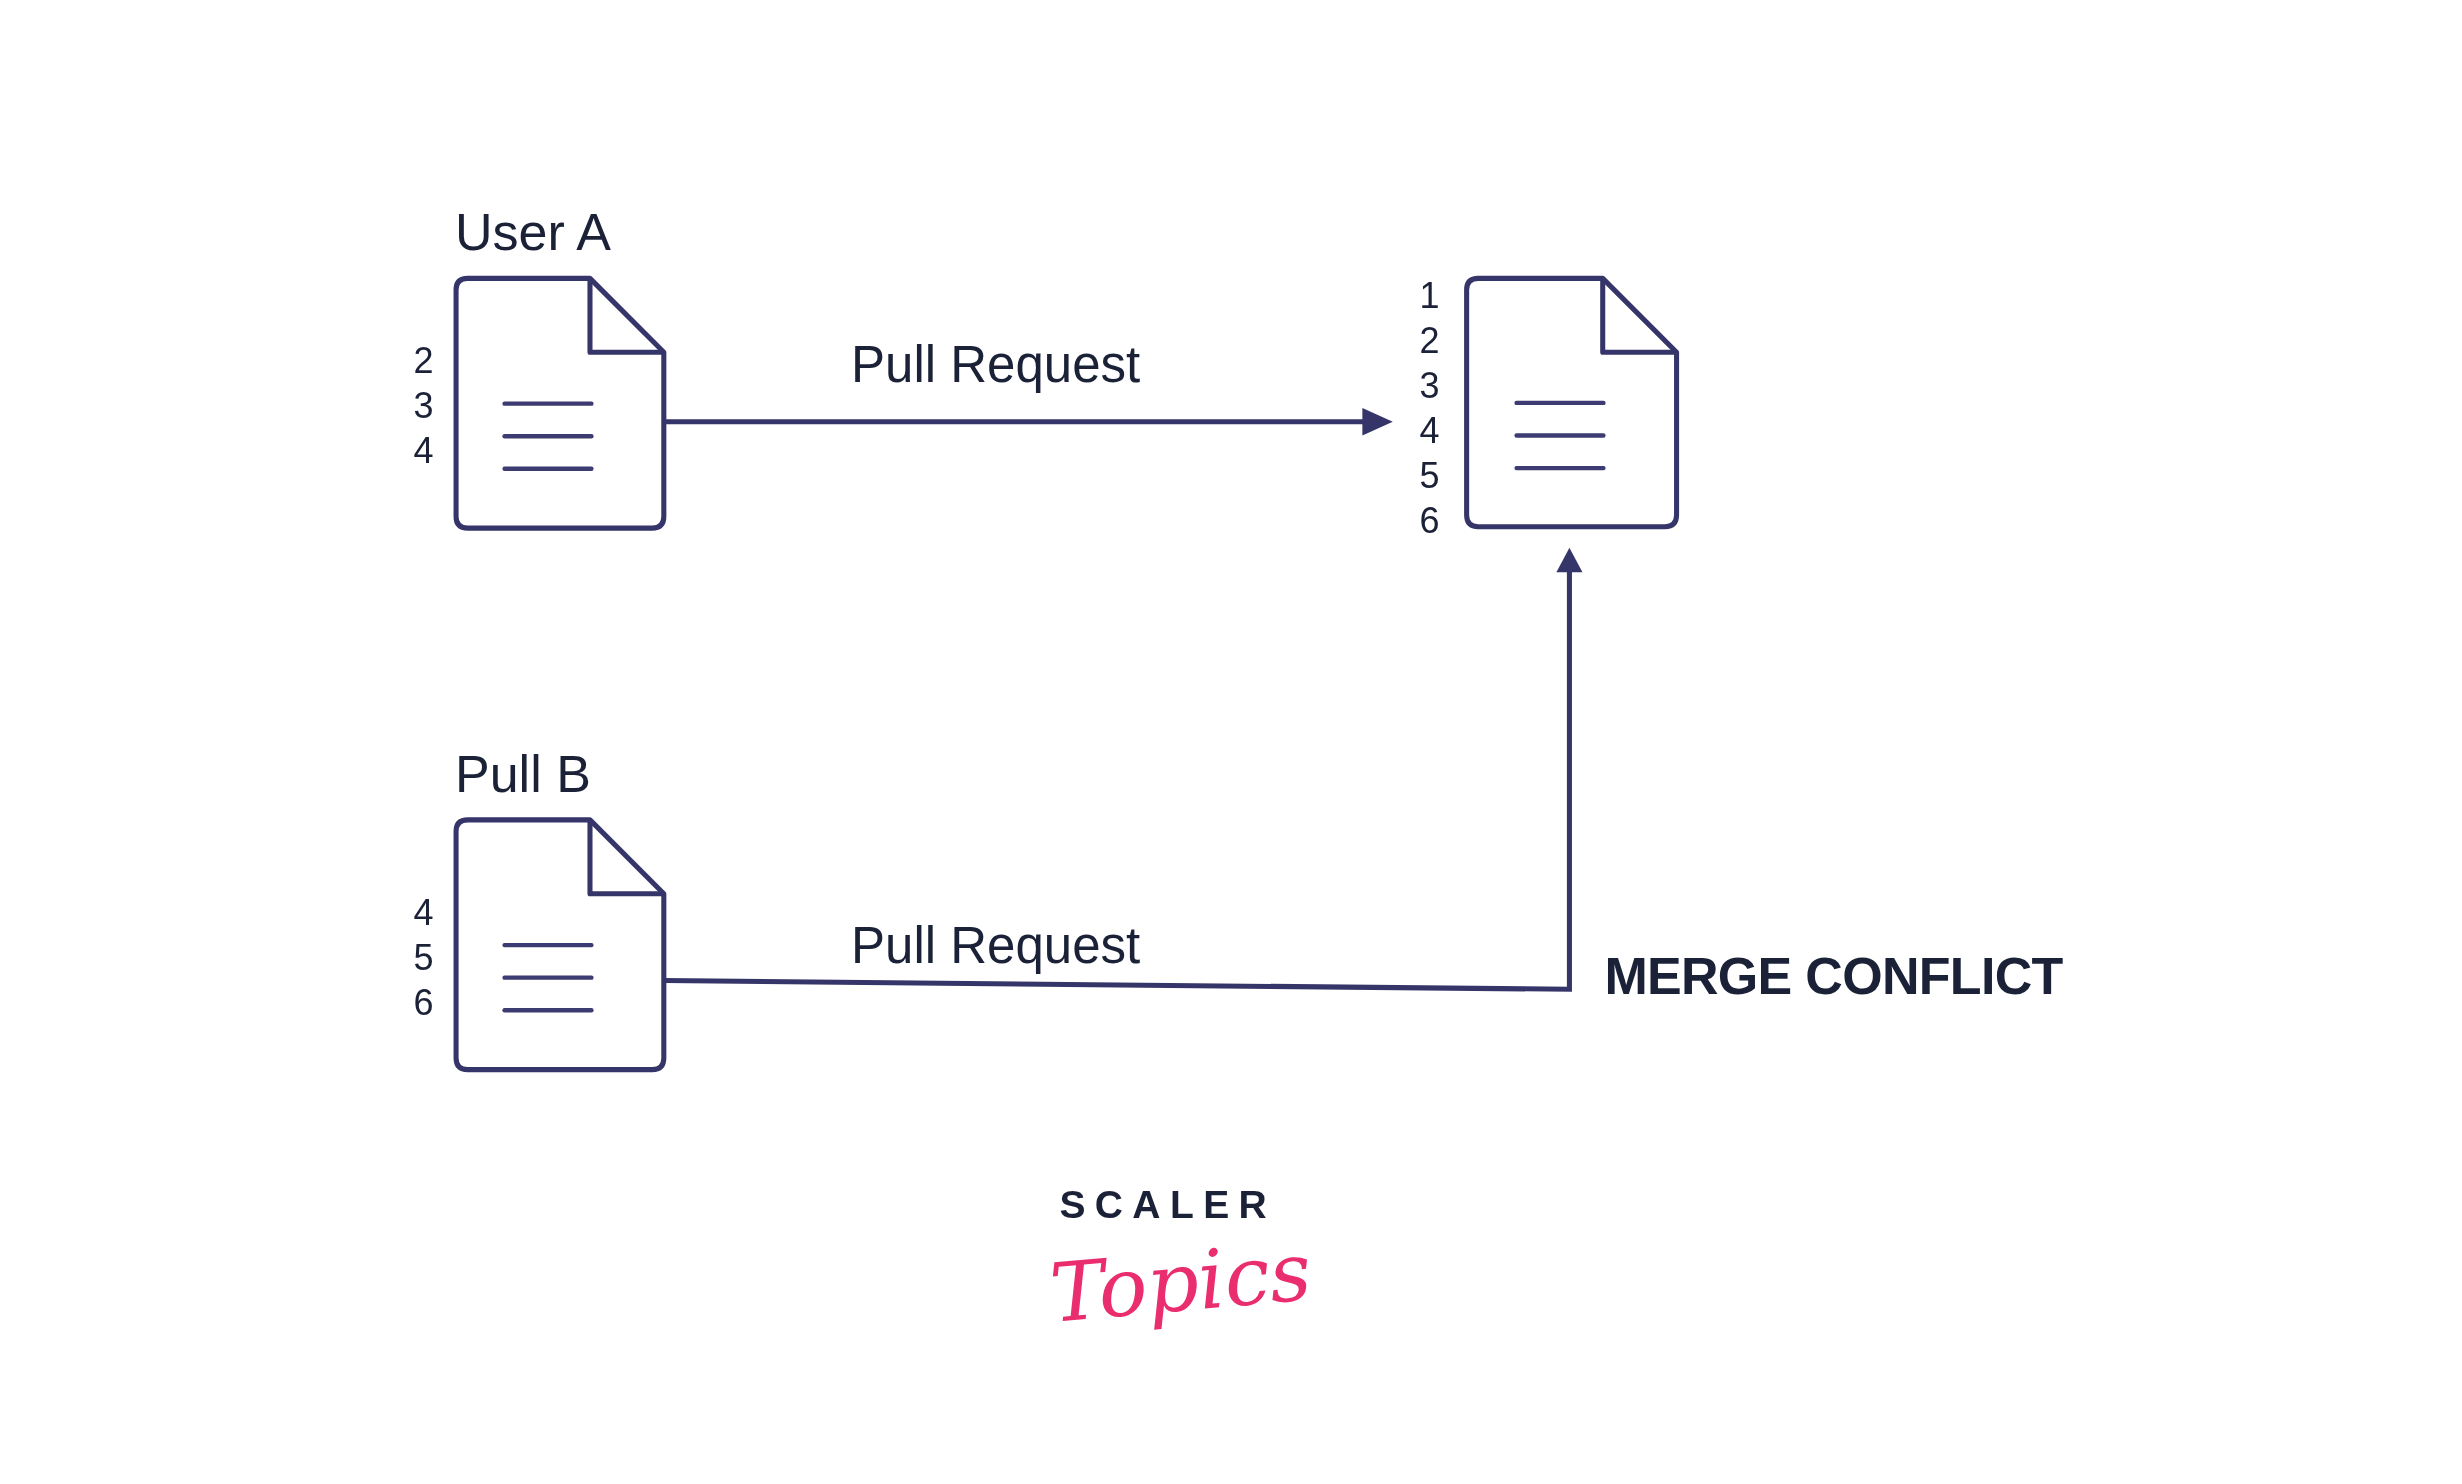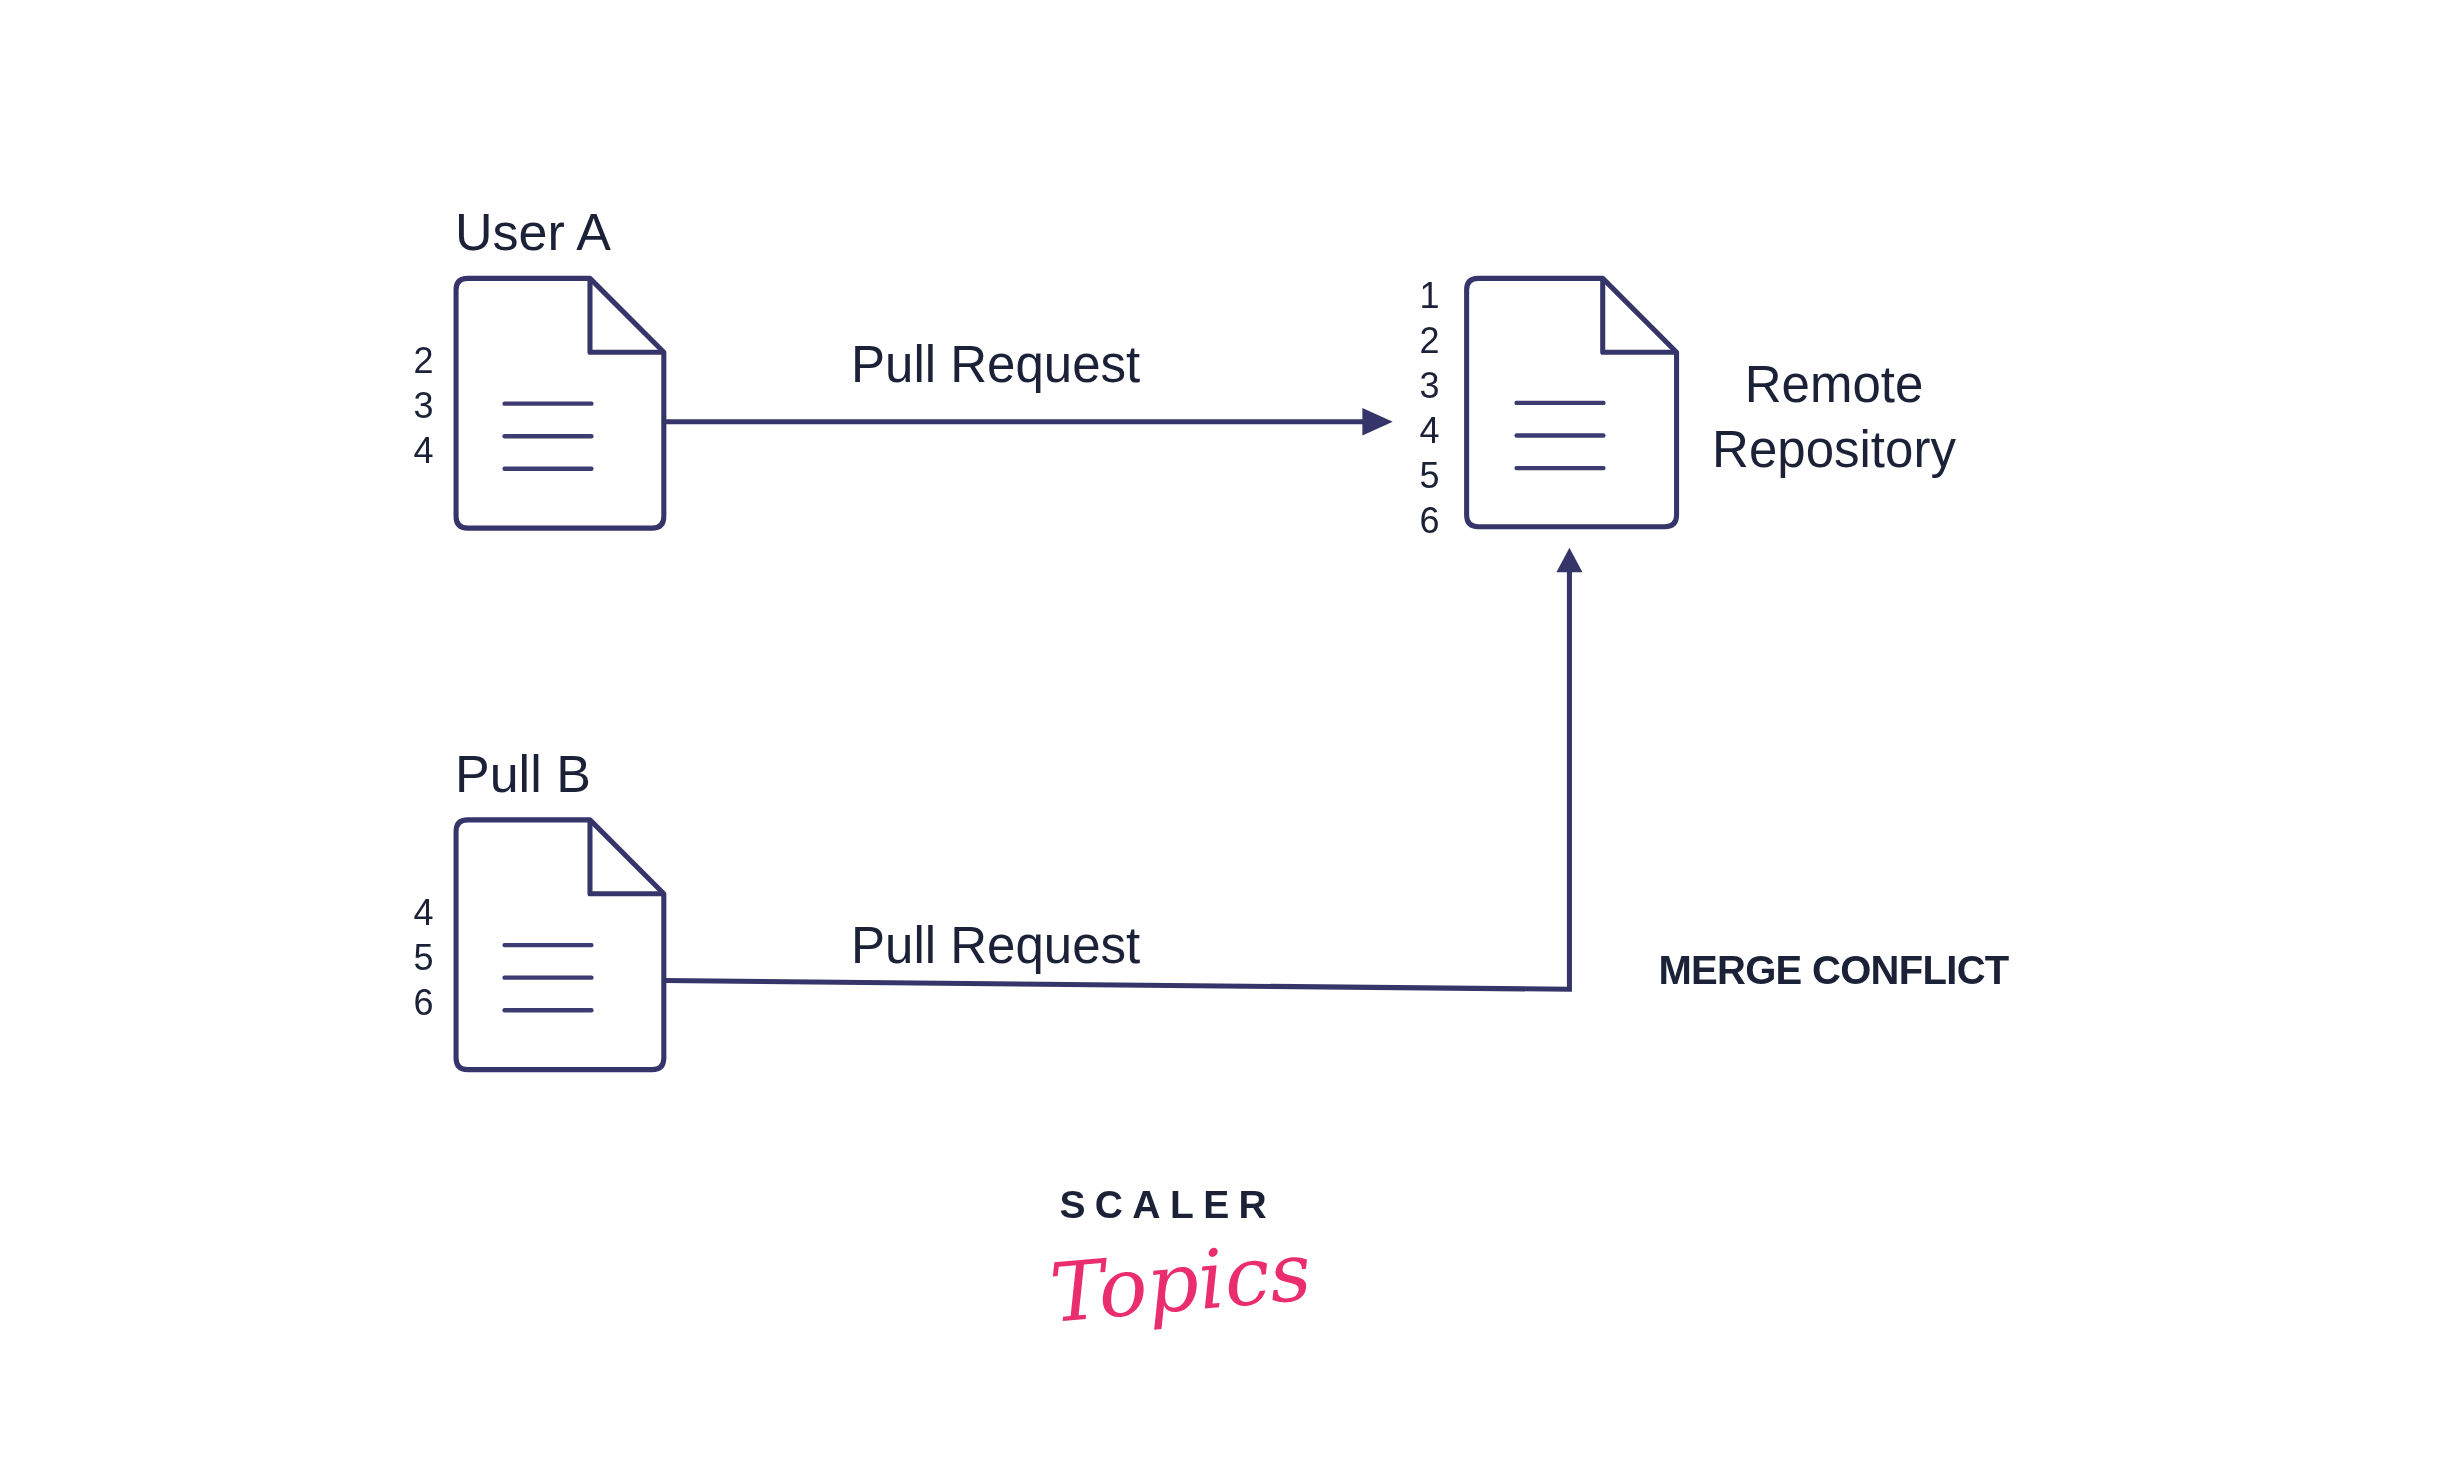--- a/index.html
+++ b/index.html
@@ -41,21 +41,21 @@
     line-height: 45px;
     text-align: center;
     width: 35px;
   }
   .numcol.six { line-height: 45px; }
 
   .pull-label { position: absolute; color: var(--text); font-size: 51px; line-height: 1;
                 width: 434px; text-align: left; }
   .remote-label { position: absolute; color: var(--text); font-size: 51px; line-height: 65px;
                   width: 434px; text-align: center; }
-  .conflict-label { position: absolute; color: var(--text); font-size: 40px; line-height: 1;
+  .conflict-label { position: absolute; color: var(--text); font-size: 52px; line-height: 1;
                     font-weight: 700; width: 463px; text-align: center; letter-spacing: -0.7px; }
 
   .logo { position: absolute; left: 1050px; top: 1173px; width: 362px; text-align: left; }
   .logo-brand {
     color: var(--text);
     font-size: 39px;
     font-weight: 700;
     letter-spacing: 9.4px;
     line-height: 1;
     text-indent: 9.4px; 
@@ -122,22 +122,20 @@
   <div class="pull-label" style="left:851px; top:327px;">Pull Request</div>
 
   <div class="numcol six" style="left:1412px; top:261px;">
     <div>1</div>
     <div>2</div>
     <div>3</div>
     <div>4</div>
     <div>5</div>
     <div>6</div>
   </div>
-  <div class="remote-label prewrap" style="left:1617px; top:340px;">Remote
-Repository</div>
 
   <div class="label" style="left:455px; top:736px;">Pull B</div>
   <div class="numcol" style="left:406px; top:878px;">
     <div>4</div>
     <div>5</div>
     <div>6</div>
   </div>
 
   <div class="pull-label" style="left:851px; top:908px;">Pull Request</div>
 

